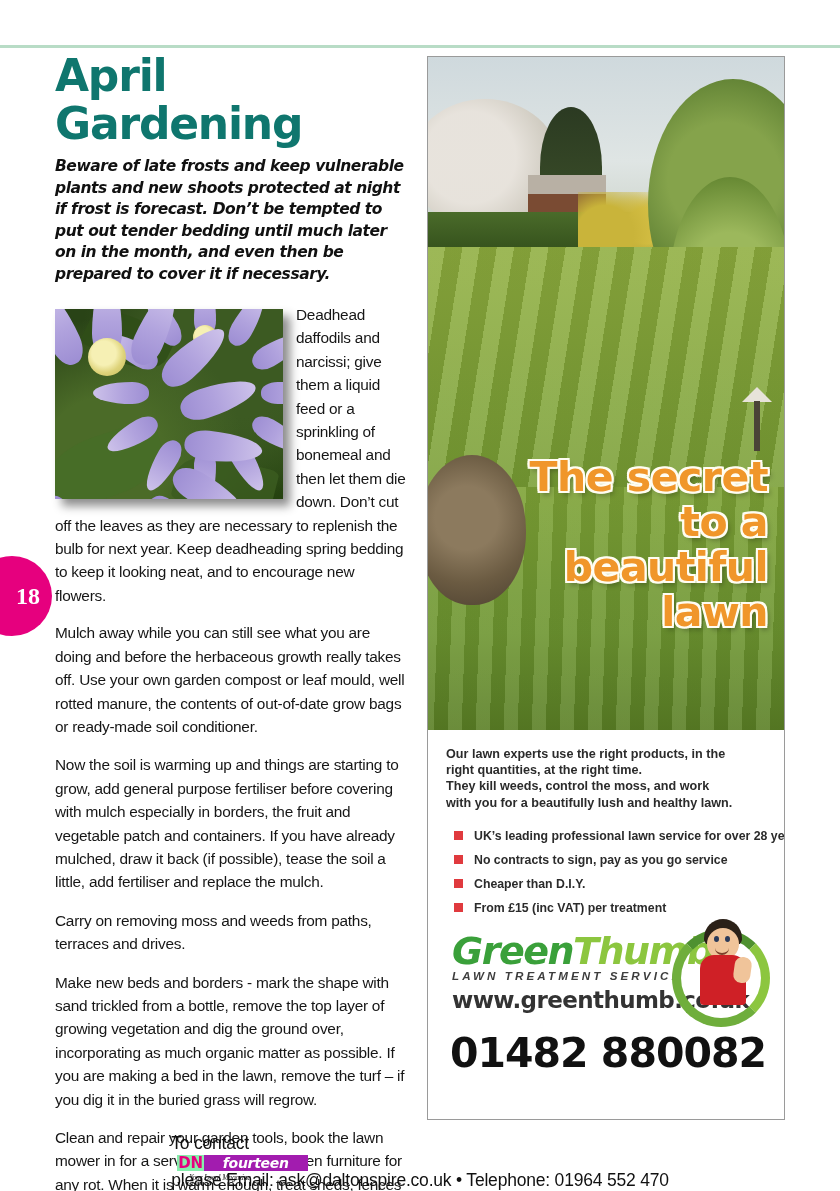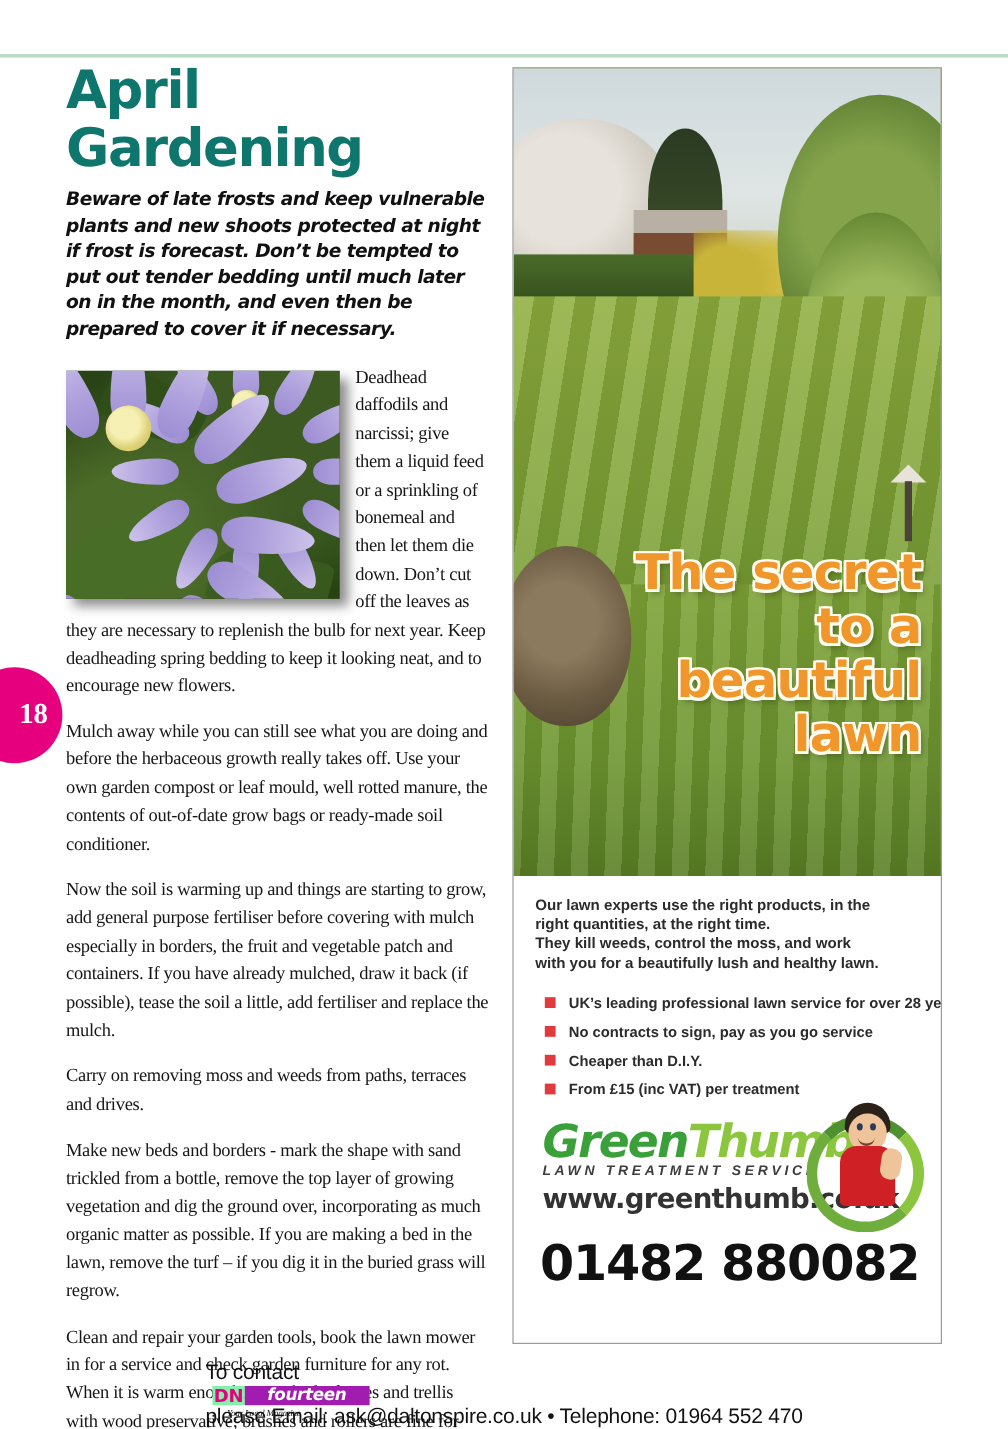--- a/index.html
+++ b/index.html
@@ -47,21 +47,21 @@
   .standfirst{
     font-family:"DejaVu Sans", sans-serif;
     font-style:italic;font-weight:bold;
     font-size:15.5px;line-height:21.5px;
     color:#111111;letter-spacing:-0.45px;
     margin:0 0 18px 0;
   }
   .body-text{
     font-size:15.4px;line-height:23.4px;color:#161616;
     letter-spacing:-0.25px;margin:0 0 15px 0;
-    font-family:Liberation Serif, serif;
+    font-family:Liberation Sans, sans-serif;
     text-align:left;
   }
   .body-text.tight{margin-bottom:14px;}
 
   
   .flower-wrap{position:relative;}
   .flower-photo{
     float:left;
     width:228px;height:190px;
     margin:6px 13px 6px 0;

